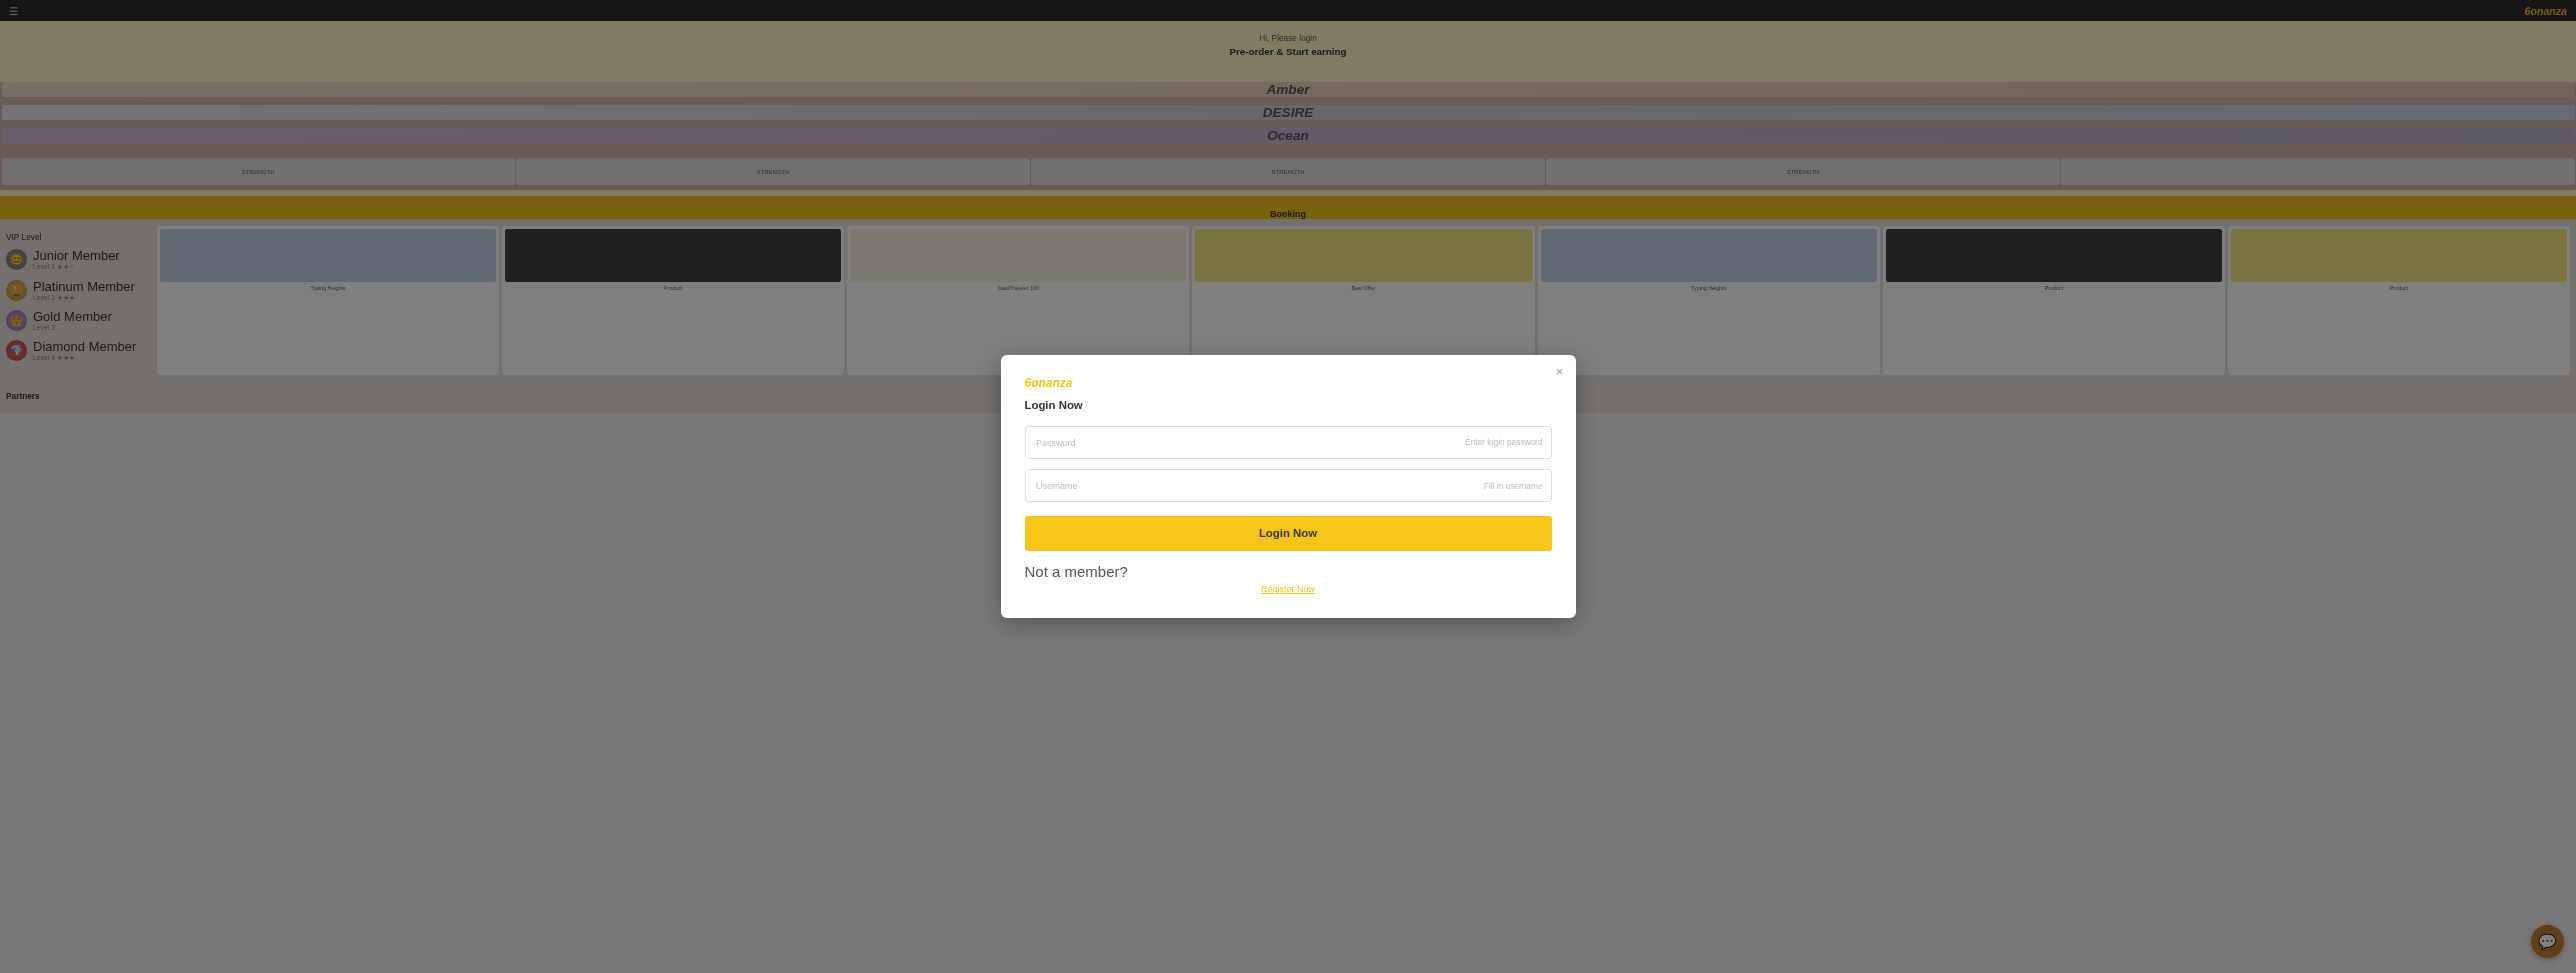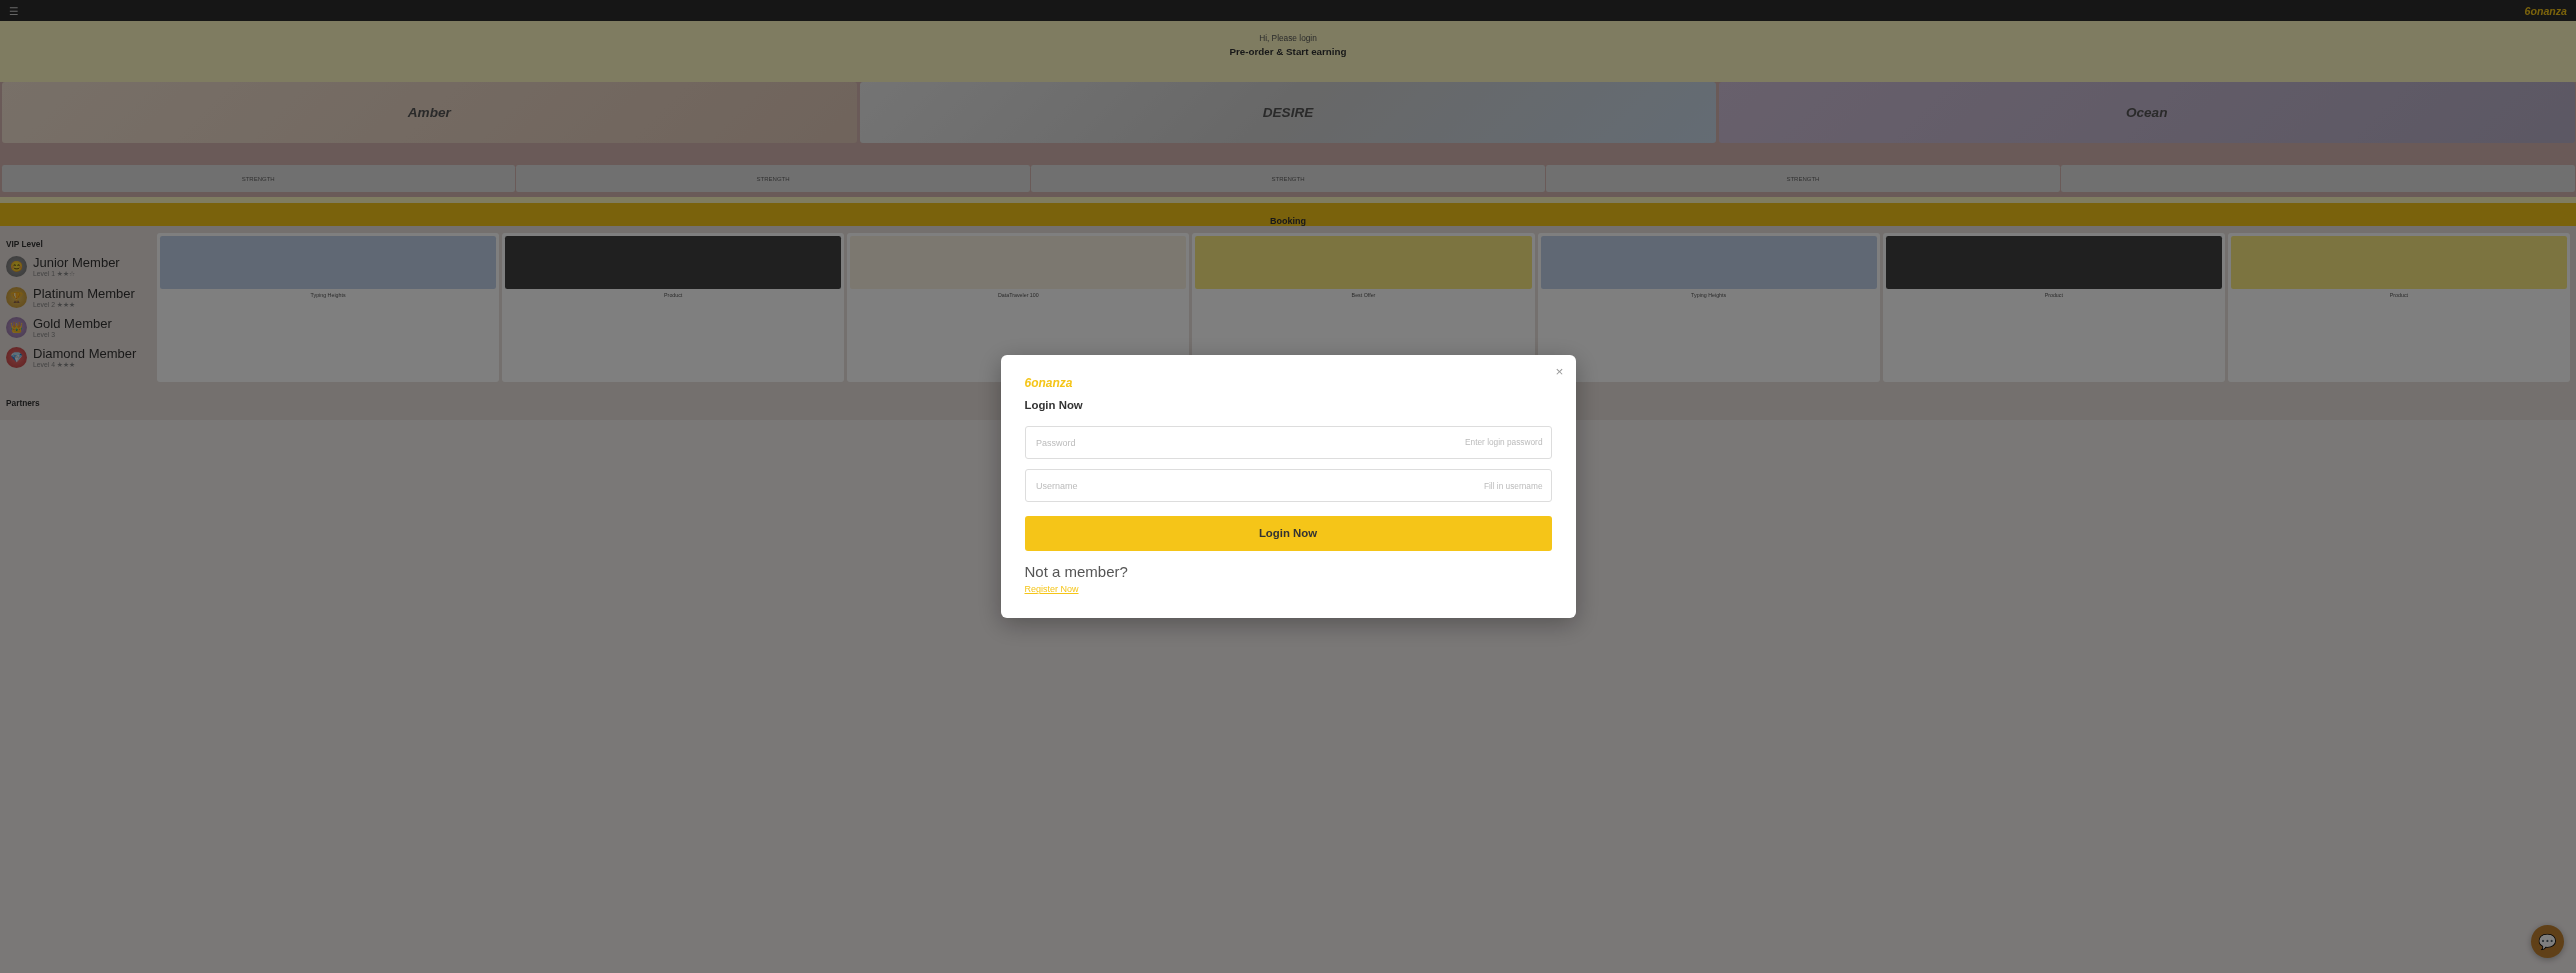--- a/index.html
+++ b/index.html
@@ -46,23 +46,24 @@
     #hero .hero-title {
       font-size: 9.8px;
       font-weight: bold;
       color: #333;
       margin-bottom: 25px;
     }
 
     
     #banners {
       display: flex;
-      gap: 0;
+      gap: 8px;
       background: #d4b5b0;
-      padding: 0 0 22px;
+      padding: 0 0 15px;
+      flex-direction: column;
     }
     .banner-section {
       flex: 1;
       height: 61px;
       background: #c8a8a0;
       margin: 0 1.5px;
       border-radius: 3px;
       display: flex;
       align-items: center;
       justify-content: center;
@@ -122,21 +123,21 @@
     }
 
     
     #sidebar {
       width: 151px;
       padding: 6px;
       flex-shrink: 0;
     }
     #sidebar .vip-title {
       font-size: 8.3px;
-      font-weight: bold;
+      font-weight: normal;
       color: #333;
       margin-bottom: 6px;
     }
     .vip-item {
       display: flex;
       align-items: center;
       margin-bottom: 7.6px;
       cursor: pointer;
     }
     .vip-avatar {
@@ -325,21 +326,21 @@
       font-size: 15px;
       color: #555;
       margin-bottom: 4.5px;
     }
     .register-link {
       font-size: 9px;
       color: #f5c518;
       text-decoration: underline;
       cursor: pointer;
       display: block;
-      text-align: left;
+      text-align: center;
     }
   </style>
 </head>
 <body>
 
 <div id="top-bar">
   <span class="hamburger">☰</span>
   <span class="brand">6onanza</span>
 </div>
 

